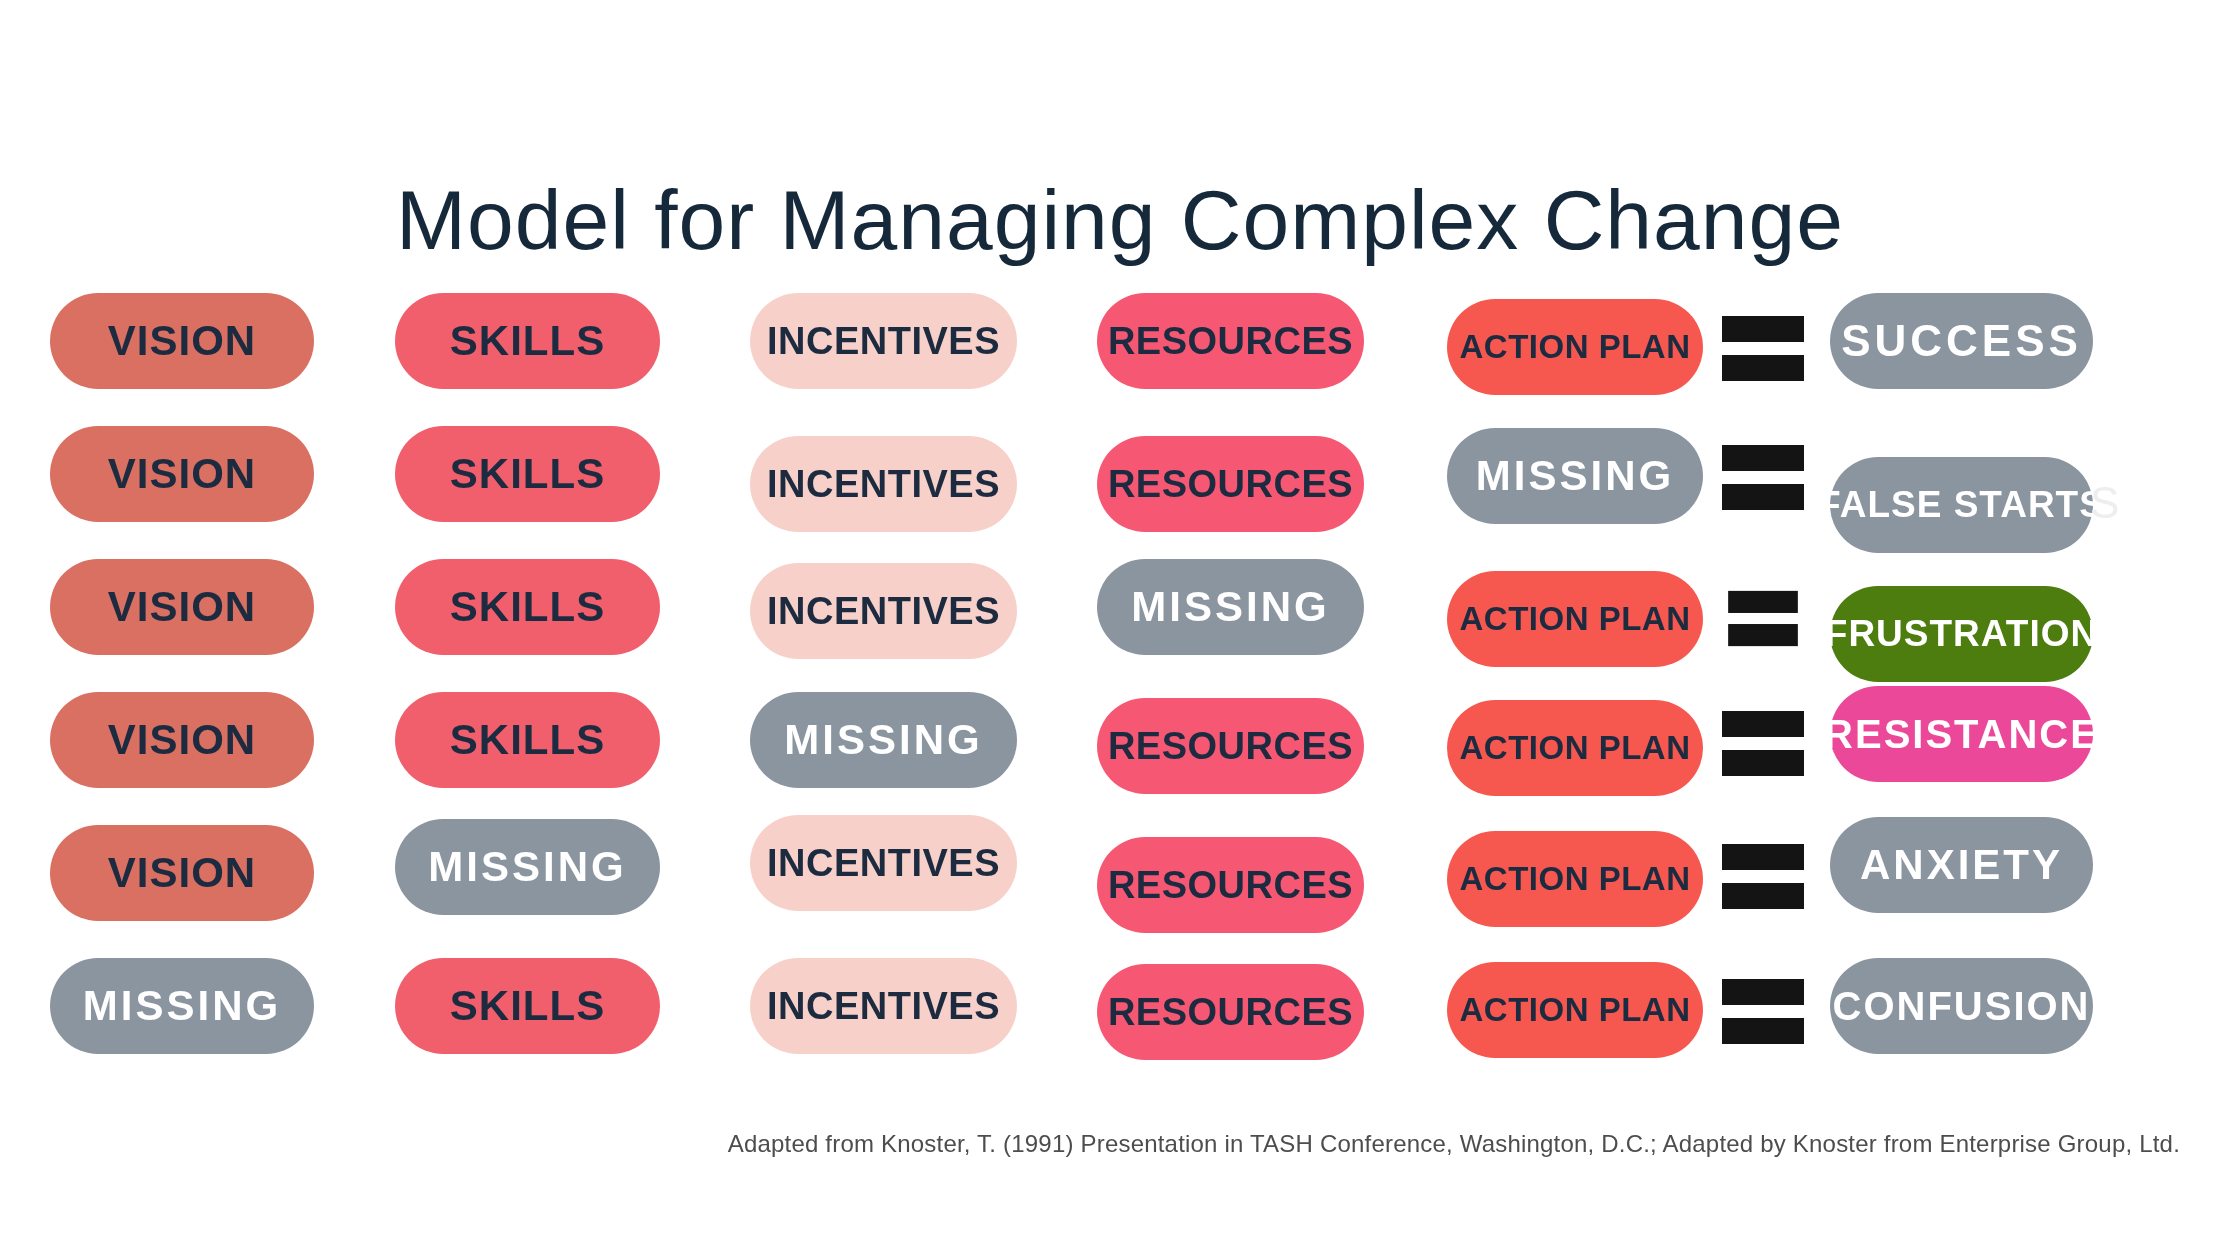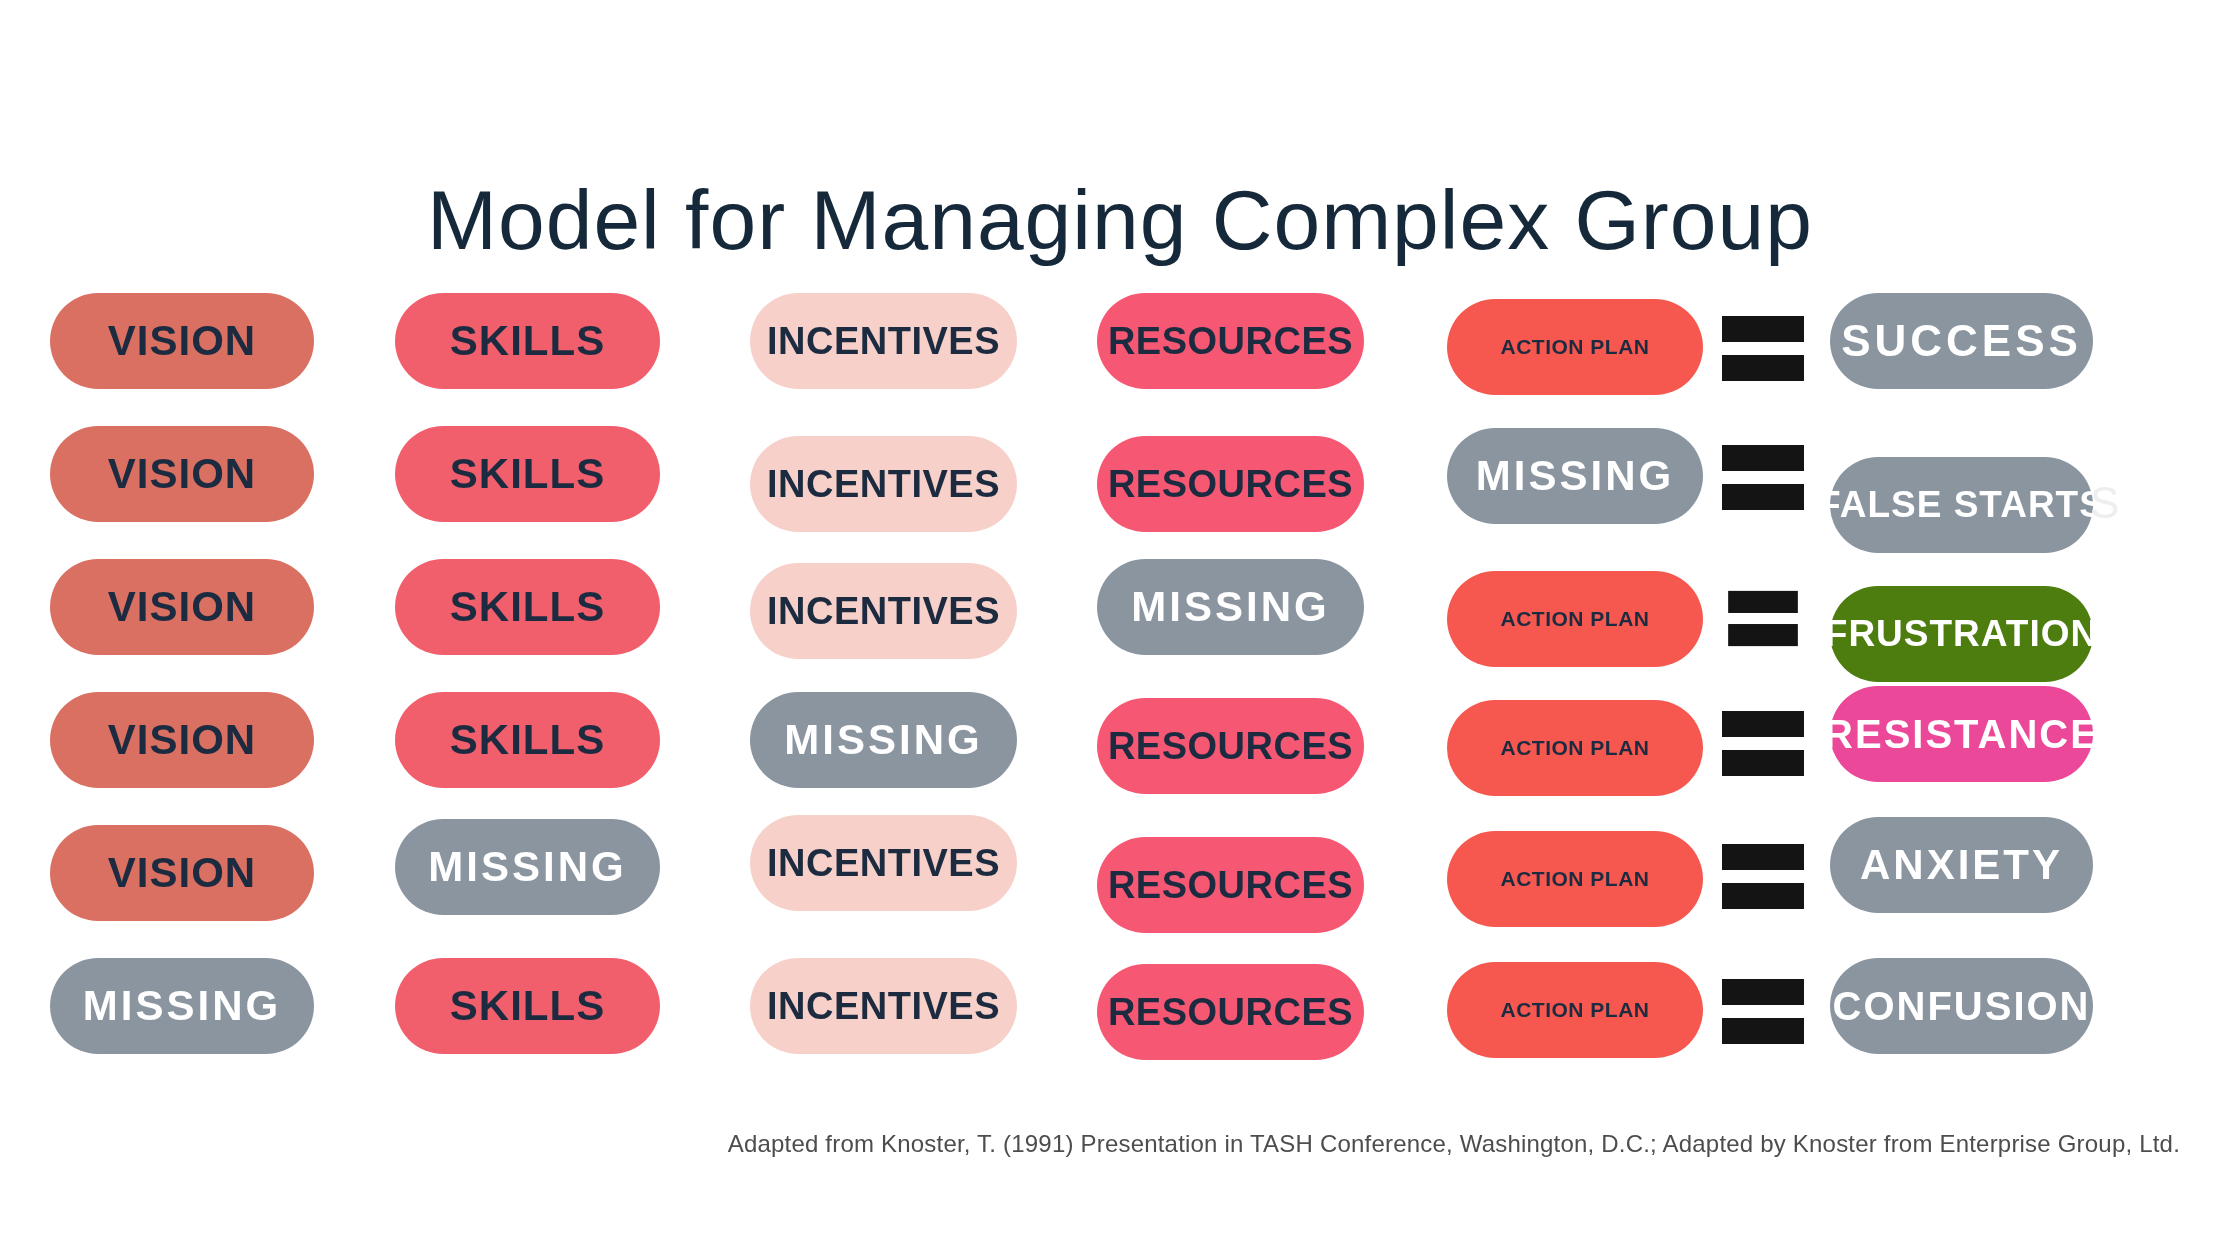--- a/index.html
+++ b/index.html
@@ -20,21 +20,21 @@
     display:flex; align-items:center; justify-content:center;
     font-weight:700; color:#1C2B40; white-space:nowrap;
     box-sizing:border-box; text-align:center;
   }
   .c1{left:50px;width:264px} .c2{left:395px;width:265px} .c3{left:750px;width:267px}
   .c4{left:1097px;width:267px} .c5{left:1447px;width:256px} .c6{left:1830px;width:263px}
 
   .light { font-weight:700; color:#ffffff; }
   .fs42{font-size:42px; letter-spacing:1px;}
   .fs38{font-size:38px; letter-spacing:0.5px;}
-  .fs33{font-size:21px; letter-spacing:0.5px;}
+  .fs33{font-size:33px; letter-spacing:0.5px;}
   .miss{font-size:42px; letter-spacing:3px;}
   .res44{font-size:44px; letter-spacing:4px;}
   .res42{font-size:42px; letter-spacing:3px;}
   .res40{font-size:40px; letter-spacing:2px;}
   .res37{font-size:37px; letter-spacing:1px;margin-top:29px;}
 
   .equals {
     position:absolute; left:1722px; width:82px; height:103px;
     display:flex; flex-direction:column; justify-content:center; gap:13px;
   }
@@ -58,21 +58,21 @@
   .footer {
     position:absolute; right:60px; top:1130px;
     font-size:24px; color:#4D4D4D; letter-spacing:0.2px; white-space:nowrap;
   }
 </style>
 </head>
 <body>
 
 <div class="canvas">
 
-  <h1 class="title">Model for Managing Complex Group</h1>
+  <h1 class="title">Model for Managing Complex Change</h1>
 
   <div class="row r1">
     <div class="pill c1 fs42" style="background-color: rgb(217, 112, 98);">VISION</div>
     <div class="pill c2 fs42" style="background-color: rgb(241, 95, 108);">SKILLS</div>
     <div class="pill c3 fs38" style="background-color: rgb(247, 209, 201);">INCENTIVES</div>
     <div class="pill c4 fs38" style="background-color: rgb(246, 88, 115);">RESOURCES</div>
     <div class="pill c5 fs33" style="background-color: rgb(246, 88, 79);">ACTION PLAN</div>
     <div class="equals">
         <span class="bar"></span>
         <span class="bar"></span>

